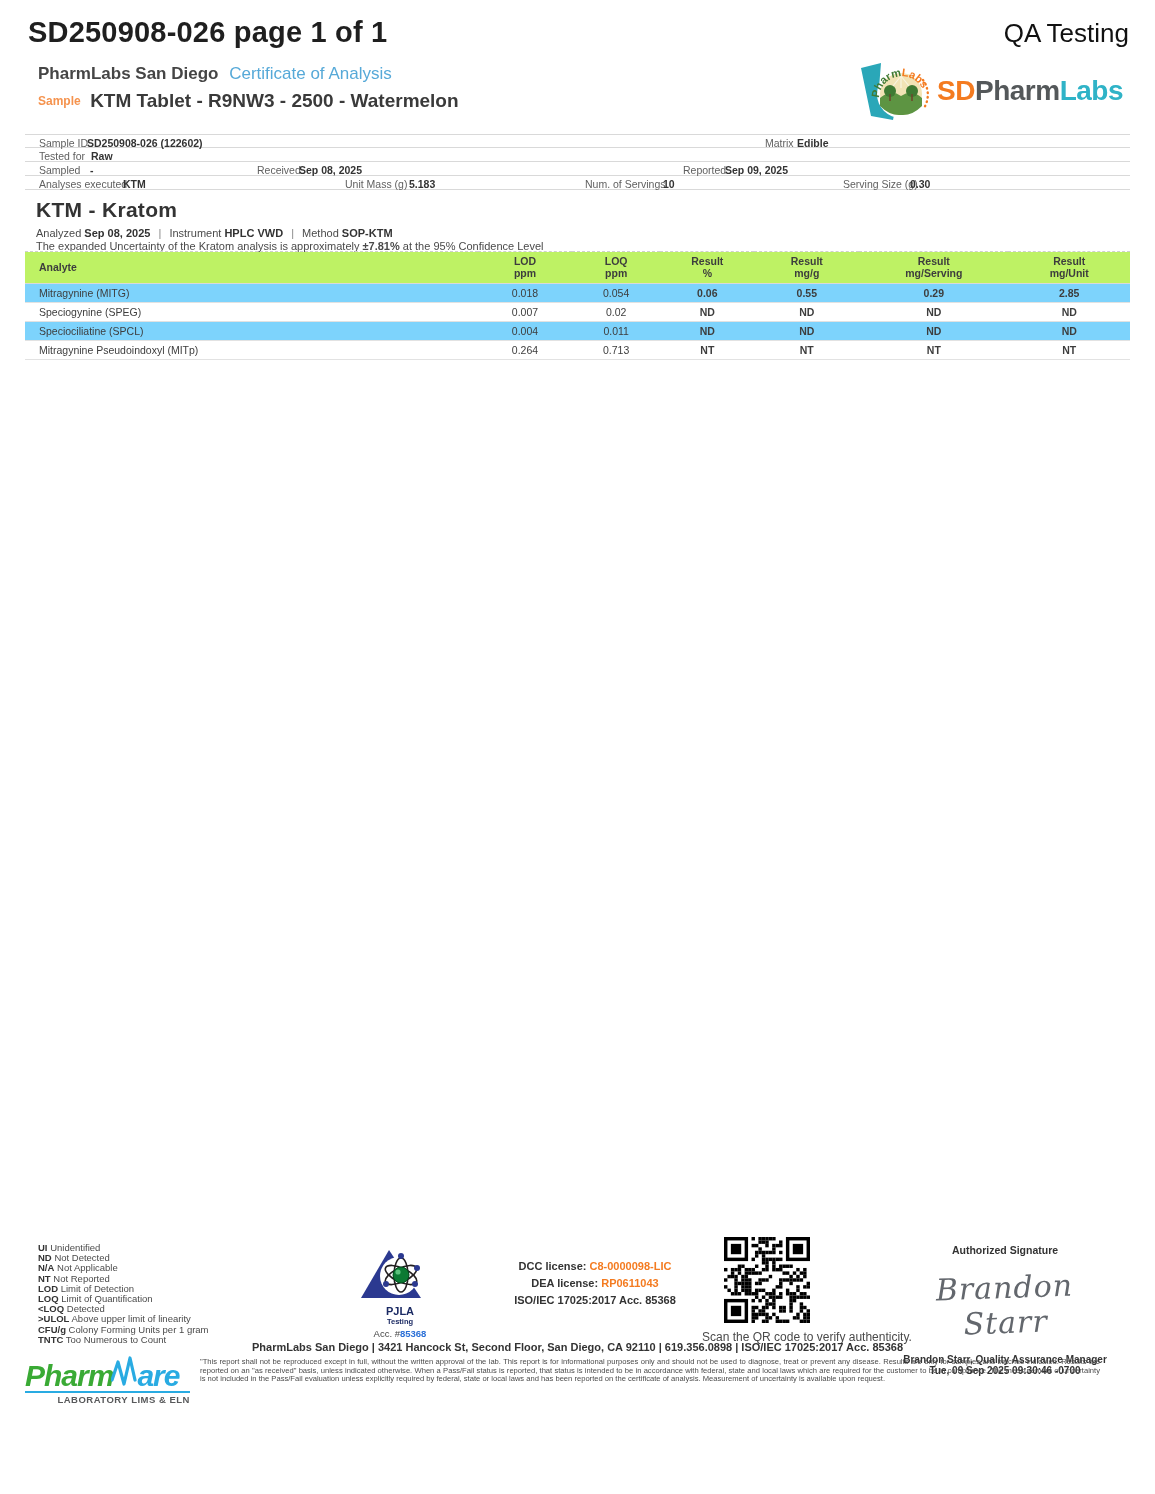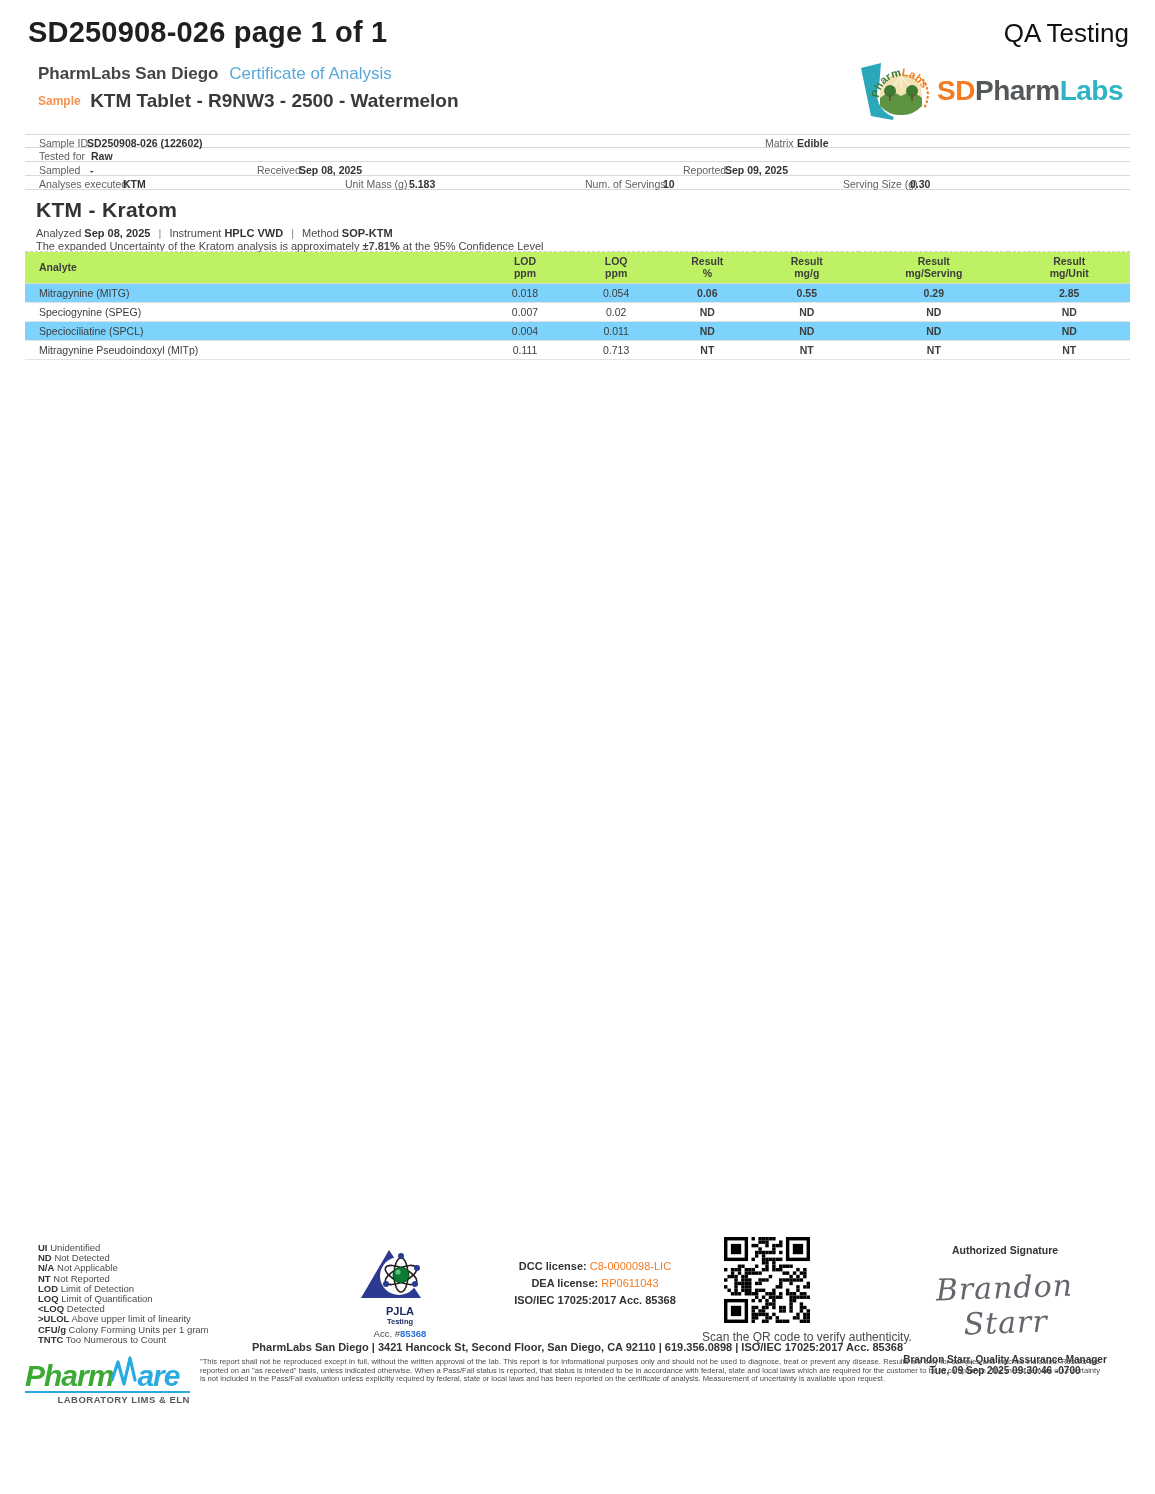--- a/index.html
+++ b/index.html
@@ -50,21 +50,21 @@
   
   .legend { position:absolute; left:38px; top:1243px; font-size:9.5px; line-height:10.2px; color:#4a4a4a; }
   .legend b { color:#333;text-align:right; }
   .pjla { position:absolute; left:345px; top:1248px; width:110px; text-align:center; }
   .pjla-name { font-size:11px; font-weight:bold; color:#1b2a63; margin-top:1px; }
   .pjla-sub { font-size:7.5px; font-weight:bold; color:#1b2a63; }
   .pjla-acc { font-size:9.5px; color:#444; margin-top:2px; }
   .pjla-acc b { color:#2a6fd6; }
   .licenses { position:absolute; left:500px; top:1258px; width:190px; text-align:center; font-size:11px; line-height:17px; color:#333; }
   .licenses b { color:#333; }
-  .lic-orange { color:#f47b20; font-weight:normal; }
+  .lic-orange { color:#f47b20; font-weight:bold; }
   .qr-wrap { position:absolute; left:702px; top:1237px; width:130px; text-align:center; }
   .qr { display:inline-block; width:86px; height:86px; background:#fff; }
   .qr-caption { font-size:12px; color:#4a4a4a; margin-top:3px; white-space:nowrap; }
   .sig { position:absolute; left:890px; top:1244px; width:230px; text-align:center; }
   .sig-title { font-size:10.5px; font-weight:bold; color:#333; }
   .sig-script { font-family:"DejaVu Serif","Liberation Serif",serif; font-style:italic; font-size:30px; color:#63676d; margin-top:14px; transform:rotate(-2deg); letter-spacing:1px; }
   .sig-name { font-size:10px; font-weight:bold; color:#333; margin-top:14px; }
   .sig-date { font-size:10px; font-weight:bold; color:#333; }
   .address { position:absolute; left:0; right:0; top:1341px; text-align:center; font-size:11px; font-weight:bold; color:#333; }
   .disclaimer { position:absolute; left:200px; width:900px; top:1358px; font-size:7.6px; line-height:8.6px; color:#4a4a4a; text-align:justify; }
@@ -206,21 +206,21 @@
         <td class="analyte">Speciociliatine (SPCL)</td>
         <td>0.004</td>
         <td>0.011</td>
         <td class="res-green">ND</td>
         <td class="res-green">ND</td>
         <td class="res-green">ND</td>
         <td class="res-green">ND</td>
       </tr>
       <tr>
         <td class="analyte">Mitragynine Pseudoindoxyl (MITp)</td>
-        <td>0.111</td>
+        <td>0.264</td>
         <td>0.713</td>
         <td class="res-cyan">NT</td>
         <td class="res-cyan">NT</td>
         <td class="res-cyan">NT</td>
         <td class="res-cyan">NT</td>
       </tr>
     </tbody>
   </table>
 
   <div class="legend">

